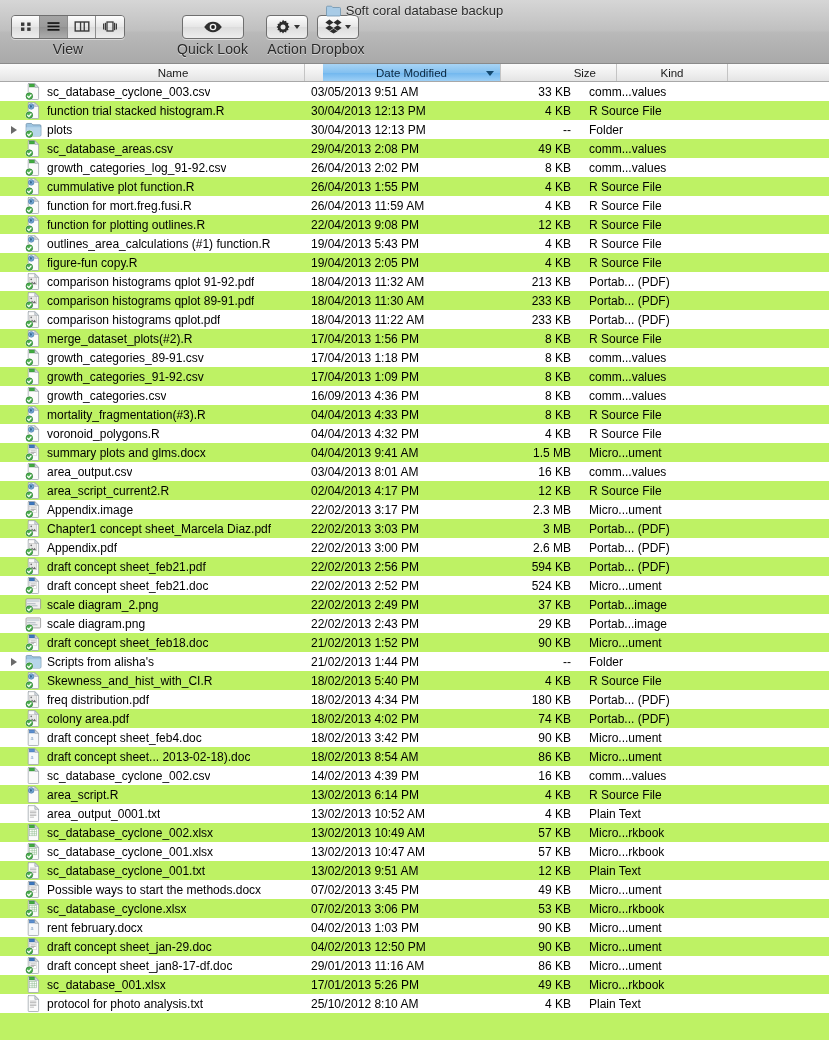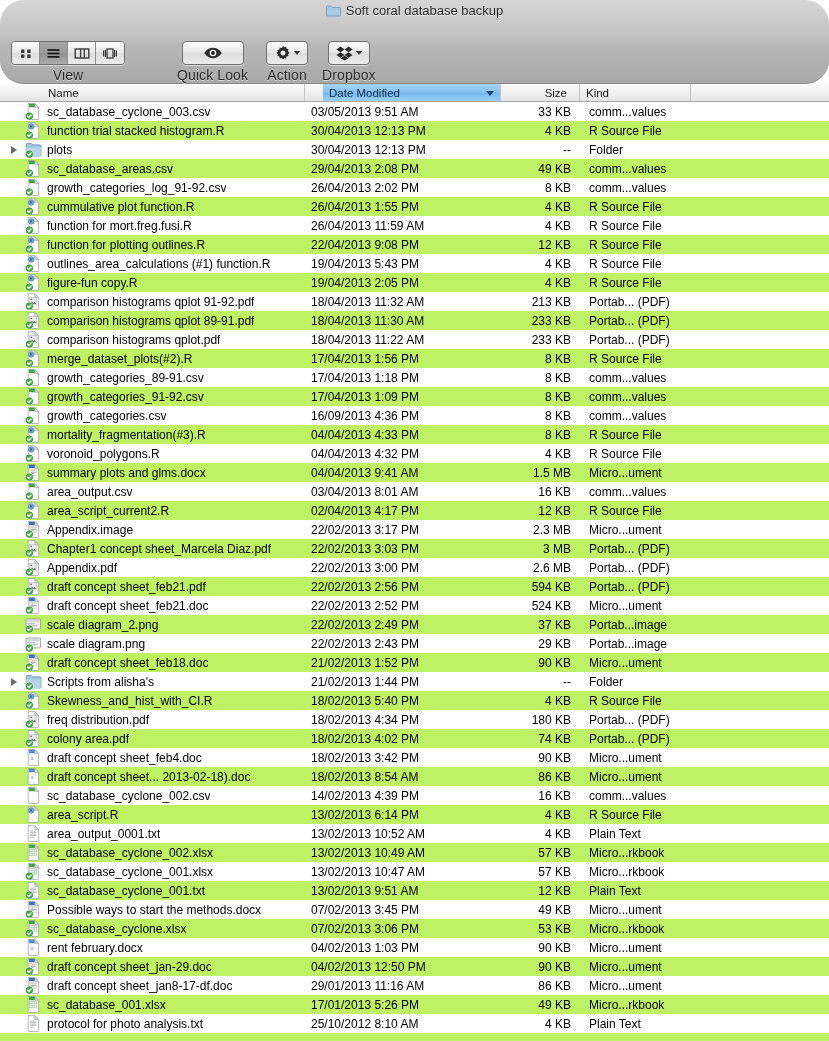--- a/index.html
+++ b/index.html
@@ -8,26 +8,25 @@
     width: 829px; height: 1041px;
     font-family: "Liberation Sans", sans-serif;
     background: #ffffff;
     overflow: hidden;
     -webkit-font-smoothing: antialiased;
   }
 
   
   .toolbar {
     position: relative;
-    height: 84px;
+    height: 64px;
     background: linear-gradient(to bottom, #d6d6d6 0%, #c0c0c0 48%, #b9b9b9 52%, #a9a9a9 100%);
     border-bottom: 1px solid #8a8a8a;
     display: flex;
-    align-items: flex-end;
-    border-radius: 24px;
+    align-items: center;
   }
   .tb-group {
     display: flex; flex-direction: column; align-items: center;
     margin-top: 8px;
   }
   .tb-label {
     font-size: 14px; color: #2a2a2a; margin-top: 2px; letter-spacing: 0.1px;
     text-shadow: 0 1px 0 rgba(255,255,255,.55);
     white-space: nowrap;
   }
@@ -92,36 +91,37 @@
     color: #1a1a1a;
   }
   .ch {
     position: relative;
     display: flex; align-items: center;
     border-right: 1px solid #c4c4c4;
     padding: 0 6px;
     white-space: nowrap;
     overflow: hidden;
     cursor: default;
+    justify-content: center;
   }
   .ch.sorted {
     background: linear-gradient(to bottom, #a8d4f5 0%, #84c1f0 50%, #6fb6ee 51%, #9ed0f6 100%);
     color: #0a2740;
   }
   .ch .sort-arrow {
     position: absolute; right: 6px; top: 50%;
     margin-top: -2px;
     width: 0; height: 0;
     border-left: 4.5px solid transparent;
     border-right: 4.5px solid transparent;
     border-top: 5px solid #13496f;
   }
   .ch-name  { width: 305px; padding-left: 48px; }
   .ch-date  { width: 178px; margin-left: 18px; }
-  .ch-size  { width: 79px; justify-content: flex-end; padding-right: 12px; }
+  .ch-size  { width: 116px; justify-content: flex-end; padding-right: 20px; }
   .ch-kind  { width: 111px; }
   .ch-blank { flex: 1; border-right: none; }
 
   
   .list { width: 829px; }
   .row {
     display: flex;
     align-items: center;
     height: 19px;
     font-size: 12px;
@@ -235,21 +235,21 @@
         <svg width="16" height="16" viewBox="0 0 16 16">
           <path d="M8 0.8l1.25 1.55 1.9-0.62 0.42 1.96 1.96 0.42-0.62 1.9L14.5 8l-1.59 1.2.62 1.9-1.96.42-.42 1.96-1.9-.62L8 14.4l-1.25-1.54-1.9.62-.42-1.96-1.96-.42.62-1.9L1.5 8l1.59-1.2-.62-1.9 1.96-.42.42-1.96 1.9.62z" fill="#2c2c2c"></path>
           <circle cx="8" cy="8" r="2.5" fill="#e9e9e9"></circle>
         </svg>
       </span>
       <span class="caret"></span>
     </div>
     <div class="tb-label">Action</div>
   </div>
 
-  <div class="tb-group" style="margin-left:14px;">
+  <div class="tb-group" style="margin-left:3px;">
     <div class="tb-btn">
       <span>
         <svg width="17" height="15" viewBox="0 0 17 15">
           <path d="M4.4 0.6L0.4 3.4l4 2.8 4.1-2.8z" fill="#2b2b2b"></path>
           <path d="M12.6 0.6l4 2.8-4 2.8-4.1-2.8z" fill="#2b2b2b"></path>
           <path d="M0.4 8.9l4-2.7 4.1 2.7-4.1 2.8z" fill="#2b2b2b"></path>
           <path d="M16.6 8.9l-4-2.7-4.1 2.7 4.1 2.8z" fill="#2b2b2b"></path>
           <path d="M4.6 12.3l4-2.6 3.9 2.6-3.9 2.3z" fill="#2b2b2b"></path>
         </svg>
       </span>

